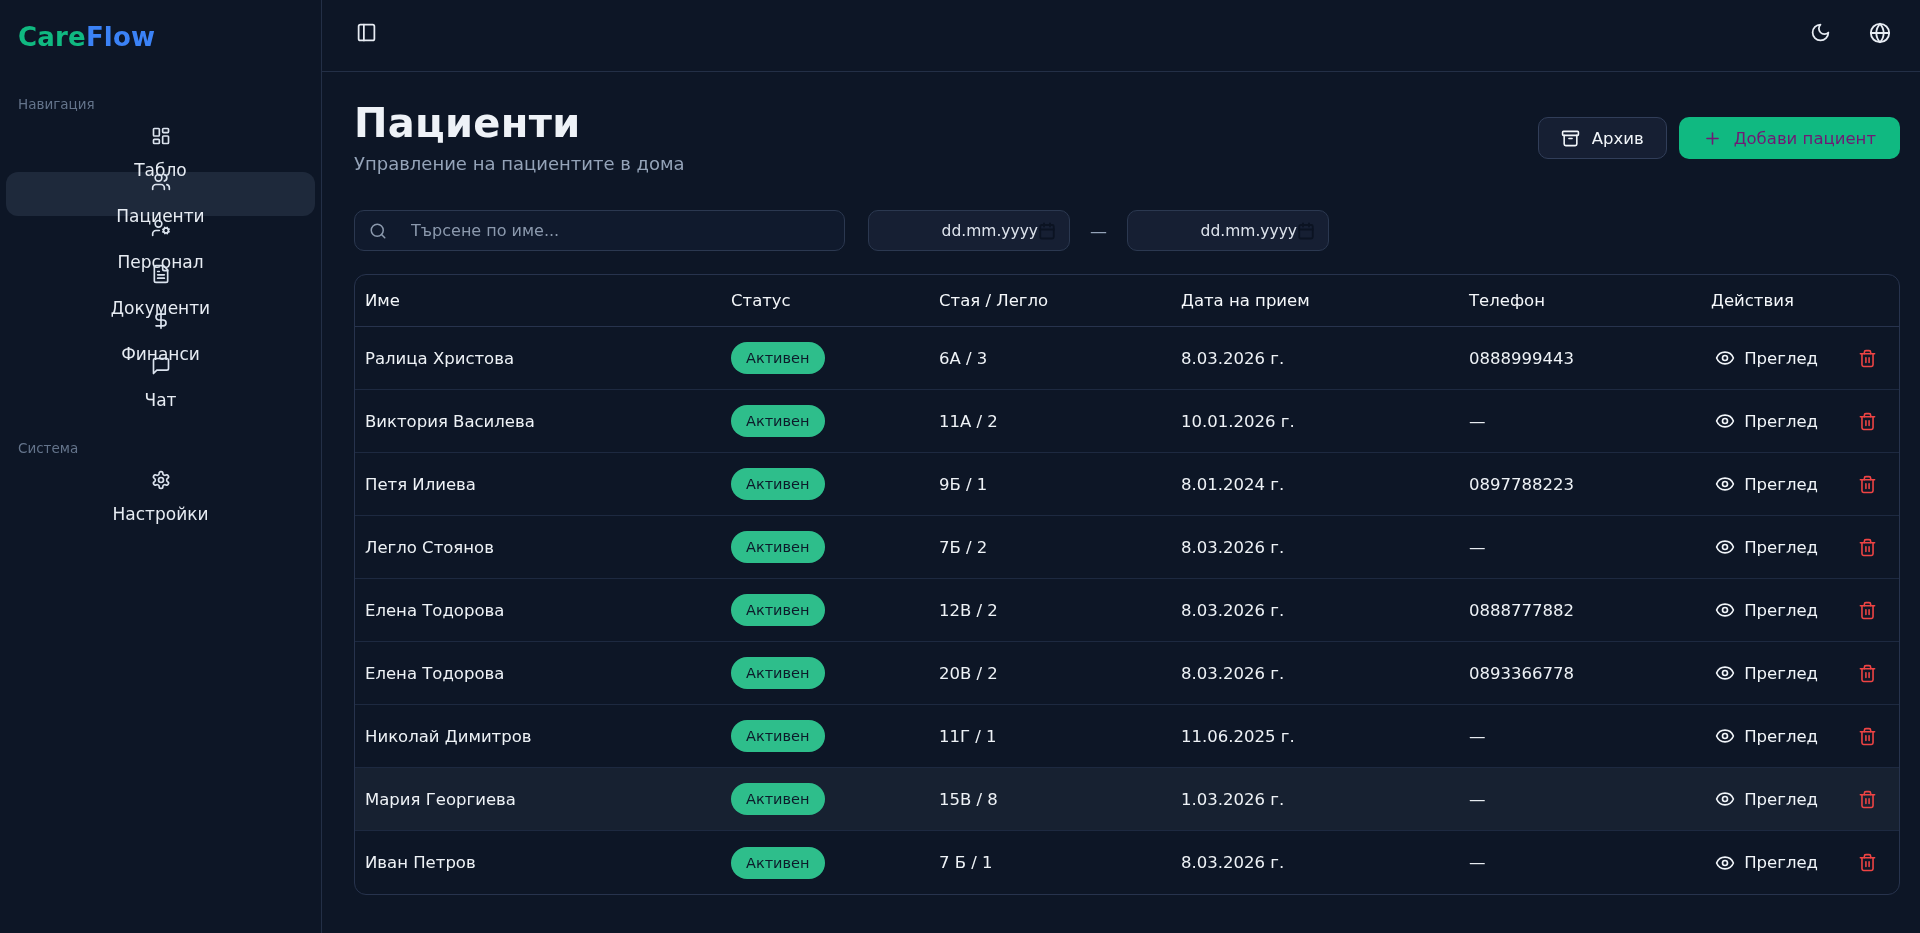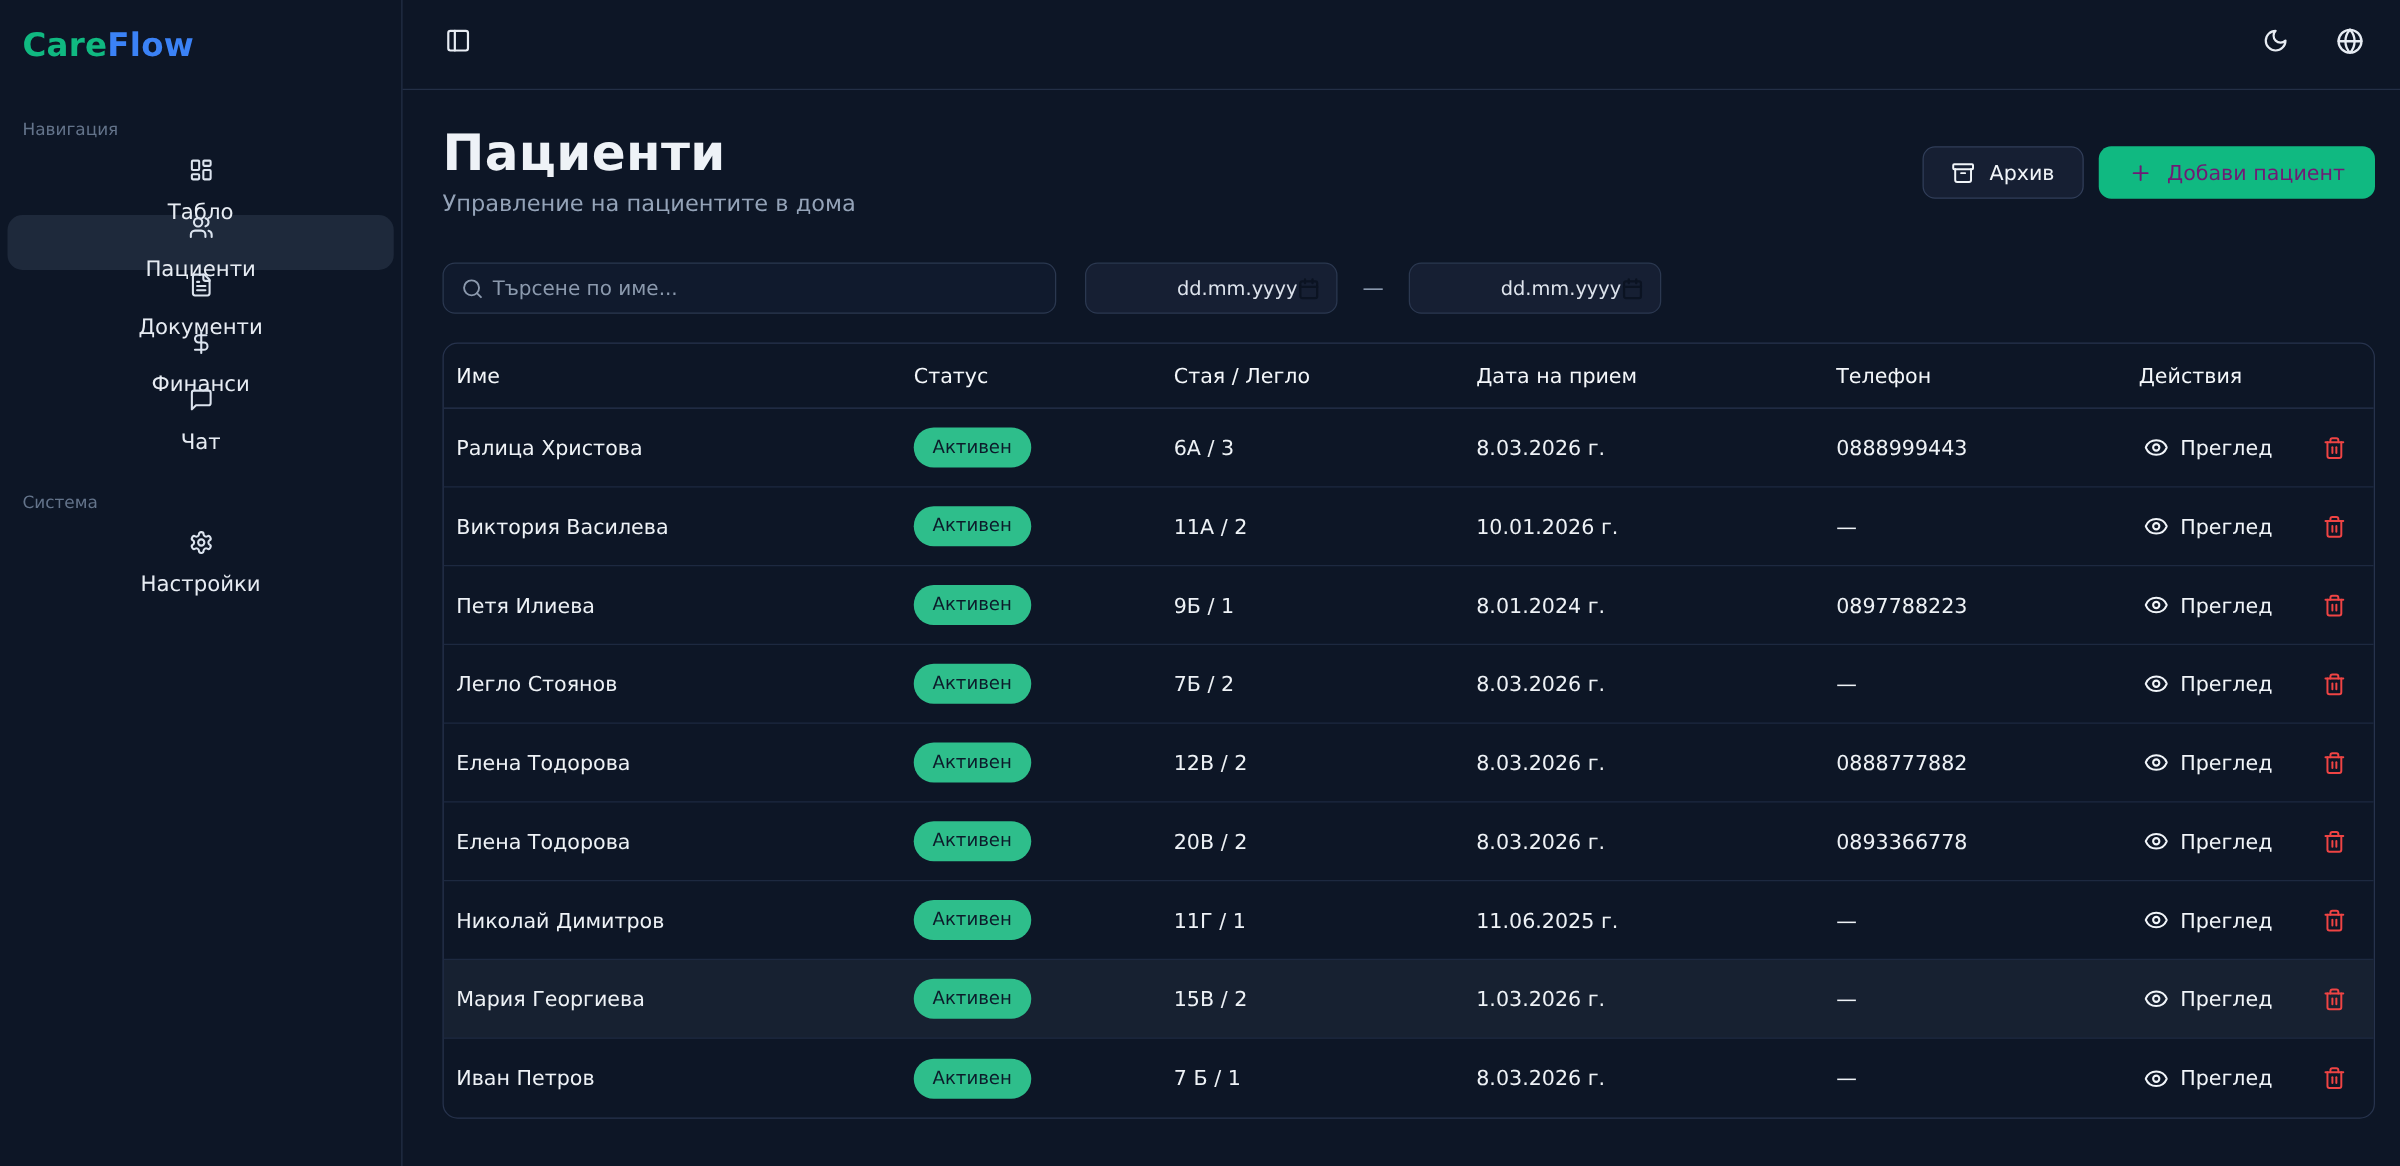--- a/index.html
+++ b/index.html
@@ -67,21 +67,21 @@
   }
   .btn-add {
     background:#10b981; color:#701a75; border:none; font-weight:500;
     padding:0 24px;
   }
 
   
   .filters { display:flex; align-items:center; margin-top:36px; }
   .search-box {
     width:491px; height:41px; border:1px solid #2b3850; border-radius:10px;
-    display:flex; align-items:center; padding:0 14px; gap:7px;
+    display:flex; align-items:center; padding:0 14px; gap:24px;
     background:#101a2d; color:#8b99ad;
   }
   .search-box input {
     flex:1; background:none; border:none; outline:none;
     color:#e7ecf3; font-size:16px; font-family:inherit;
   }
   .search-box input::placeholder { color:#8b99ad; }
   .date-input {
     width:202px; height:41px; margin-left:23px;
     background:#161f33; border:1px solid #2b3850; border-radius:10px;
@@ -159,20 +159,38 @@
       <svg width="20" height="20" viewBox="0 0 24 24" fill="none" stroke="currentColor" stroke-width="2" stroke-linecap="round" stroke-linejoin="round">
           <path d="M16 21v-2a4 4 0 0 0-4-4H6a4 4 0 0 0-4 4v2"></path>
           <circle cx="9" cy="7" r="4"></circle>
           <path d="M22 21v-2a4 4 0 0 0-3-3.87"></path>
           <path d="M16 3.13a4 4 0 0 1 0 7.75"></path>
         </svg>
     </span>
     <span>Пациенти</span>
   </div>
 
+  <div class="nav-item">
+    <span class="nav-ic">
+      <svg width="20" height="20" viewBox="0 0 24 24" fill="none" stroke="currentColor" stroke-width="2" stroke-linecap="round" stroke-linejoin="round">
+          <circle cx="18" cy="15" r="3"></circle>
+          <circle cx="9" cy="7" r="4"></circle>
+          <path d="M10 15H6a4 4 0 0 0-4 4v2"></path>
+          <path d="m21.7 16.4-.9-.3"></path>
+          <path d="m15.2 13.9-.9-.3"></path>
+          <path d="m16.6 18.7.3-.9"></path>
+          <path d="m19.1 12.2.3-.9"></path>
+          <path d="m19.6 18.7-.4-1"></path>
+          <path d="m16.8 12.3-.4-1"></path>
+          <path d="m14.3 16.6 1-.4"></path>
+          <path d="m20.7 13.8 1-.4"></path>
+        </svg>
+    </span>
+    <span>Персонал</span>
+  </div>
 
   <div class="nav-item">
     <span class="nav-ic">
       <svg width="20" height="20" viewBox="0 0 24 24" fill="none" stroke="currentColor" stroke-width="2" stroke-linecap="round" stroke-linejoin="round">
           <path d="M15 2H6a2 2 0 0 0-2 2v16a2 2 0 0 0 2 2h12a2 2 0 0 0 2-2V7Z"></path>
           <path d="M14 2v4a2 2 0 0 0 2 2h4"></path>
           <path d="M16 13H8"></path>
           <path d="M16 17H8"></path>
           <path d="M10 9H8"></path>
         </svg>
@@ -517,21 +535,21 @@
                     <line x1="10" x2="10" y1="11" y2="17"></line>
                     <line x1="14" x2="14" y1="11" y2="17"></line>
                   </svg>
         </span>
       </button>
     </div>
   </div>
           <div class="trow row row-highlight">
     <div>Мария Георгиева</div>
     <div><span class="badge">Активен</span></div>
-    <div>15В / 2</div>
+    <div>15В / 8</div>
     <div>1.03.2026 г.</div>
     <div>—</div>
     <div class="cell-actions">
       <button class="view-btn">
         <span>
           <svg width="20" height="20" viewBox="0 0 24 24" fill="none" stroke="currentColor" stroke-width="2" stroke-linecap="round" stroke-linejoin="round">
                     <path d="M2.062 12.348a1 1 0 0 1 0-.696 10.75 10.75 0 0 1 19.876 0 1 1 0 0 1 0 .696 10.75 10.75 0 0 1-19.876 0"></path>
                     <circle cx="12" cy="12" r="3"></circle>
                   </svg>
         </span>

